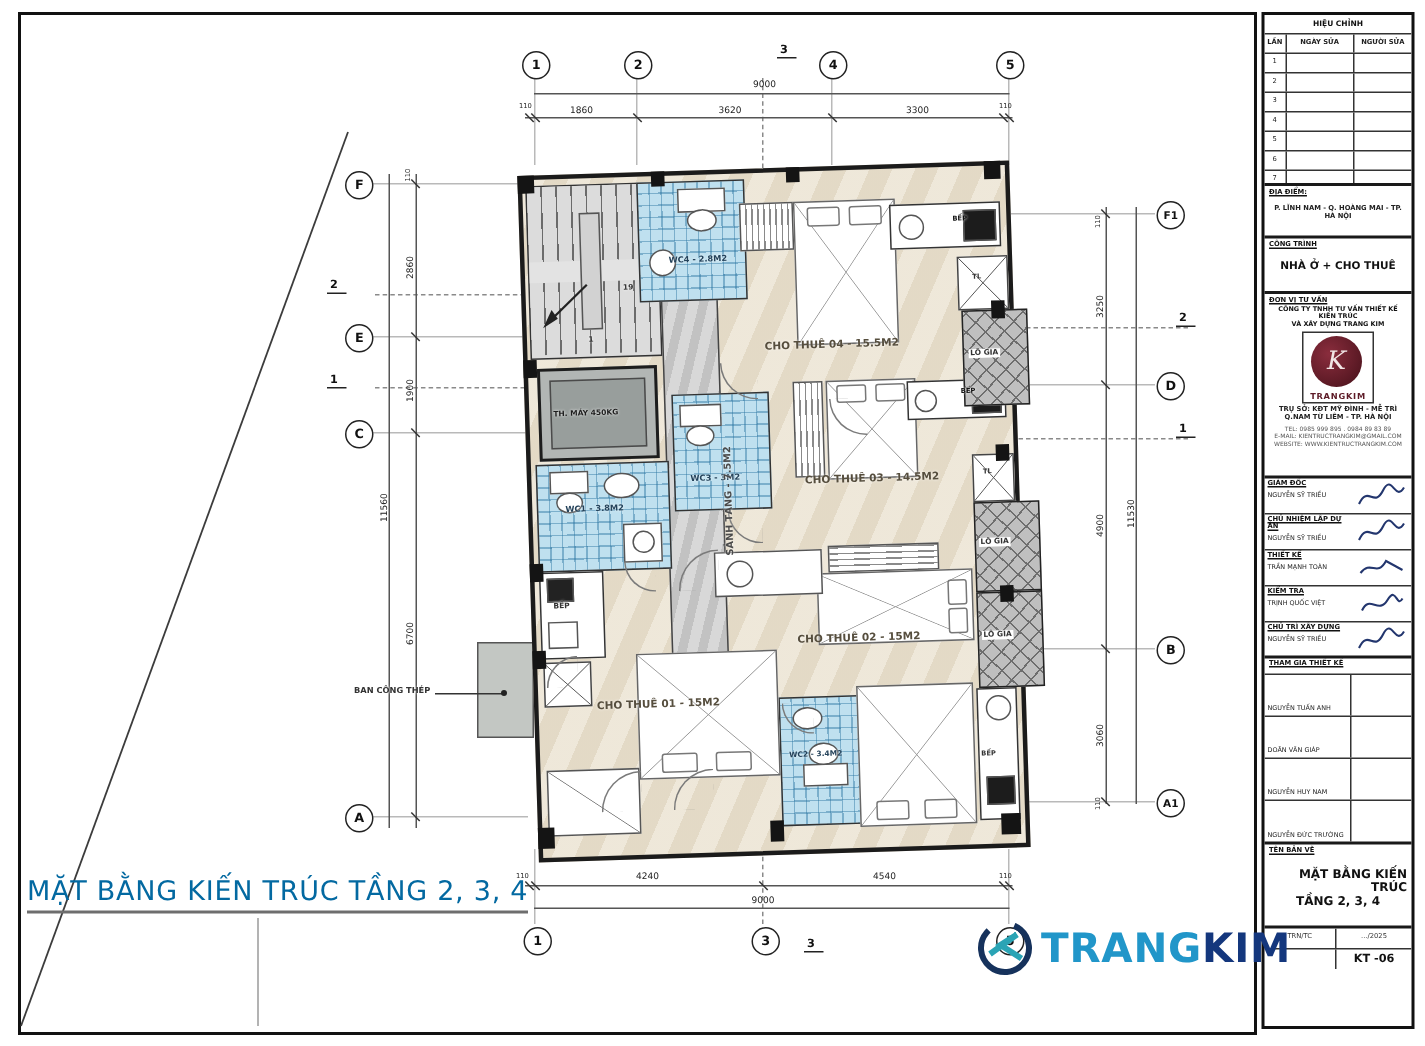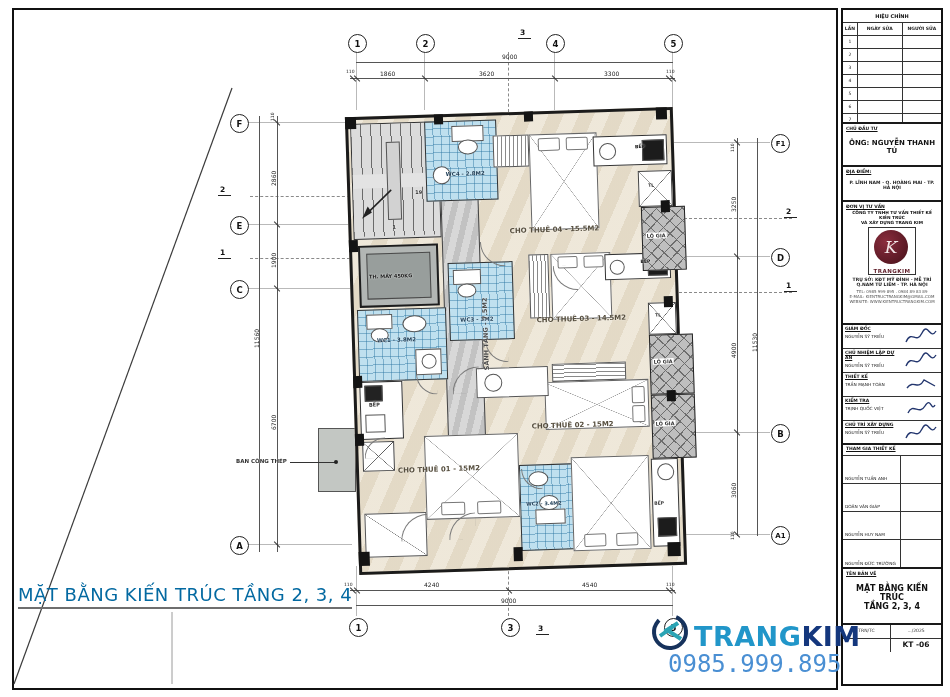--- a/index.html
+++ b/index.html
@@ -73,21 +73,21 @@
   .sigrow .sl{width:58px;padding:1px 2px;box-sizing:border-box;}
   .sigrow .sr{flex:1;display:flex;align-items:center;justify-content:center;}
   .sname{font-size:4.3px;color:#222;margin-top:3px;}
   .prow{display:flex;border-bottom:1px solid #333;height:28px;box-sizing:border-box;}
   .prow .pl{width:58px;font-size:4.3px;color:#222;display:flex;align-items:flex-end;padding:2px;box-sizing:border-box;border-right:1px solid #333;}
   
   #site{position:absolute;left:138px;top:646px;font-family:"DejaVu Sans Mono",monospace;
         font-size:42px;color:#2aa4b5;z-index:7;letter-spacing:0;}
   #phone{position:absolute;left:668px;top:650px;font-family:"DejaVu Sans Mono",monospace;
          font-size:24px;color:#4a8fd3;z-index:8;}
-  #logo2{position:absolute;left:650px;top:612px;display:flex;align-items:flex-end;z-index:8;}
+  #logo2{position:absolute;left:650px;top:612px;display:flex;align-items:center;z-index:8;}
   #plan-title{position:absolute;left:18px;top:584px;z-index:6;}
   #plan-title span{font-size:18px;font-weight:normal;color:#0369a1;letter-spacing:.5px;
                    border-bottom:2.5px solid #6e6e6e;padding-bottom:2px;}
   .leader{position:absolute;height:1px;background:#333;z-index:4;}
   .marble{background:#cbcbcb;background-image:repeating-linear-gradient(105deg,#c2c2c2 0 6px,#d8d8d8 6px 13px);}
 </style>
 </head>
 <body>
 
 <div id="page">
@@ -351,21 +351,20 @@
   </div>
 
   <div id="logo2">
     <svg width="40" height="40" viewBox="0 0 40 40" style="margin-right:4px;">
       <circle cx="20" cy="20" r="16" fill="none" stroke="#16325c" stroke-width="4" stroke-dasharray="52 18" transform="rotate(40 20 20)"></circle>
       <path d="M10 24 L28 11 L17 18 L31 27" fill="none" stroke="#2aa4b5" stroke-width="4"></path>
     </svg>
     <span style="font-size:27px;font-weight:bold;color:#2196c9;letter-spacing:.5px;">TRANG</span>
       <span style="font-size:27px;font-weight:bold;color:#14377d;letter-spacing:.5px;">KIM</span>
   </div>
-  <div id="phone">0985.999.895</div>
 
   <div id="tb">
 
     <div class="tb-sec" style="height:114px;padding:0;">
       <div class="tb-med" style="height:12px;line-height:12px;border-bottom:1px solid #333;">HIỆU CHỈNH</div>
       <div class="rrow" style="border-top:none;height:12px;line-height:11px;font-weight:bold;">
         <div style="width:15%;">LẦN</div>
         <div style="width:46%;">NGÀY SỬA</div>
         <div style="width:39%;">NGƯỜI SỬA</div>
       </div>
@@ -399,30 +398,30 @@
           <div style="width:46%;"></div>
           <div style="width:39%;"></div>
         </div>
       <div class="rrow" style="height:12px;line-height:11px;">
           <div style="width:15%;">7</div>
           <div style="width:46%;"></div>
           <div style="width:39%;"></div>
         </div>
     </div>
 
-    <div class="tb-sec" style="height:43px;">
-      <span class="tb-lbl">CHỦ ĐẦU TƯ</span>
-      <div class="tb-big" style="margin-top:8px;">ÔNG: NGUYỄN THANH TÚ</div>
-    </div>
 
     <div class="tb-sec" style="height:35px;">
       <span class="tb-lbl">ĐỊA ĐIỂM:</span>
       <div class="tb-tiny" style="margin-top:6px;font-weight:bold;white-space:normal;">P. LĨNH NAM - Q. HOÀNG MAI - TP. HÀ NỘI</div>
     </div>
 
+    <div class="tb-sec" style="height:37px;">
+      <span class="tb-lbl">CÔNG TRÌNH</span>
+      <div class="tb-big" style="margin-top:7px;">NHÀ Ở + CHO THUÊ</div>
+    </div>
 
     <div class="tb-sec" style="height:123px;">
       <span class="tb-lbl">ĐƠN VỊ TƯ VẤN</span>
       <div class="tb-med" style="margin-top:1px;font-size:4.3px;">CÔNG TY TNHH TƯ VẤN THIẾT KẾ KIẾN TRÚC</div>
       <div class="tb-med" style="font-size:4.3px;">VÀ XÂY DỰNG TRANG KIM</div>
       <div style="width:46px;height:46px;border:1px solid #333;margin:2px auto;position:relative;">
         <div style="position:absolute;left:5px;top:2px;width:34px;height:34px;border-radius:50%;background:radial-gradient(circle at 35% 35%,#8a2d3d,#451019);display:flex;align-items:center;justify-content:center;">
           <span style="color:#f2e6e6;font-family:'DejaVu Serif',serif;font-style:italic;font-size:17px;">K</span>
         </div>
         <div style="position:absolute;bottom:0;width:100%;text-align:center;font-size:5.5px;font-weight:bold;color:#5d1a26;letter-spacing:.5px;">TRANGKIM</div>
@@ -509,21 +508,21 @@
           <div></div>
         </div>
       <div class="prow" style="border-bottom:none;">
           <div class="pl">NGUYỄN ĐỨC TRƯỜNG</div>
           <div></div>
         </div>
     </div>
 
     <div class="tb-sec" style="height:56px;">
       <span class="tb-lbl">TÊN BẢN VẼ</span>
-      <div class="tb-big" style="margin-top:8px;font-size:8px;">MẶT BẰNG KIẾN TRÚC</div>
+      <div class="tb-big" style="margin-top:8px;font-size:8px;text-align:right;">MẶT BẰNG KIẾN TRÚC</div>
       <div class="tb-big" style="font-size:8px;">TẦNG 2, 3, 4</div>
     </div>
 
     <div class="tb-sec" style="height:26px;padding:0;border-bottom:none;flex:1;">
       <div style="display:flex;height:13px;border-bottom:1px solid #333;">
         <div style="width:48%;border-right:1px solid #333;font-size:4.5px;text-align:center;line-height:12px;color:#333;">TRN/TC</div>
         <div style="flex:1;font-size:4.5px;text-align:center;line-height:12px;color:#333;">.../2025</div>
       </div>
       <div style="display:flex;height:13px;">
         <div style="width:48%;border-right:1px solid #333;"></div>

